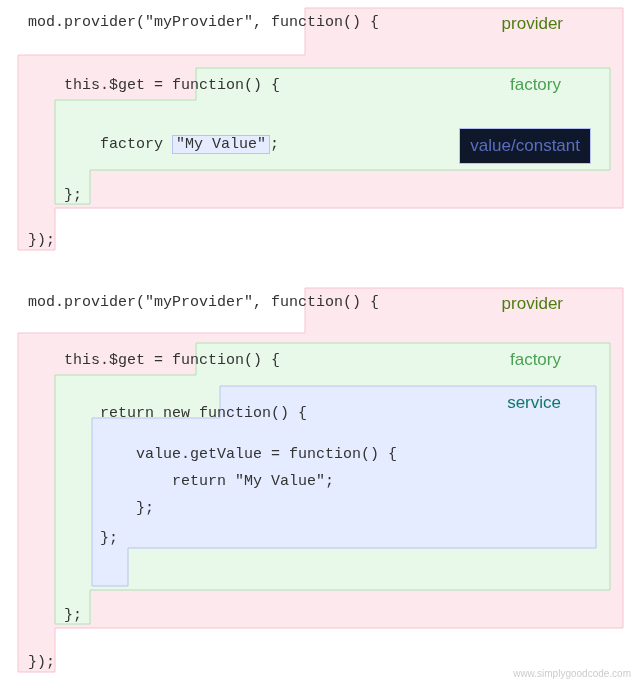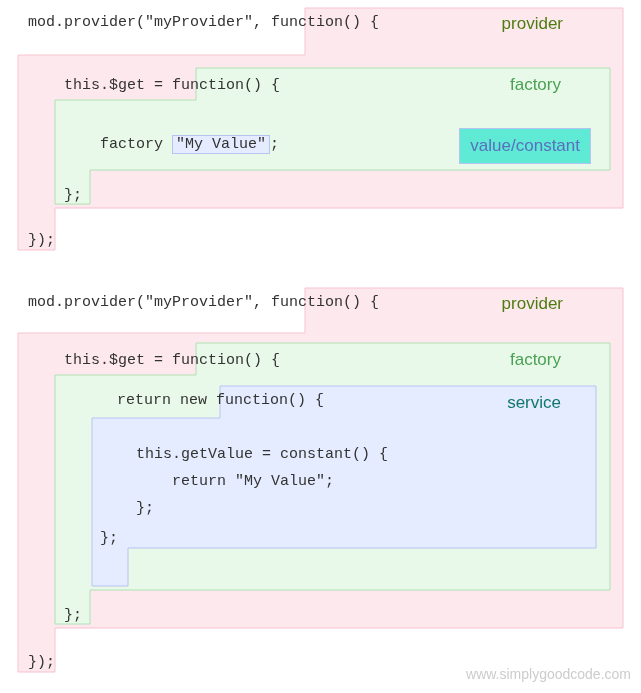--- a/index.html
+++ b/index.html
@@ -43,33 +43,33 @@
     width: 100%; height: 100%;
     pointer-events: none;
     z-index: 1;
   }
   .value-box {
     background: #e6ecff;
     border: 1px solid #b7c3f0;
     padding: 0 3px;
   }
   .value-box-label {
-    background: #5eead4;
+    background: #0f172a;
     border: 1px solid #b7c3f0;
     padding: 4px 10px;
     font-family: Verdana, Arial, sans-serif;
     font-size: 17px;
     color: #5a6fbf;
   }
   .watermark {
     position: absolute;
     right: 10px;
     bottom: 6px;
     font-family: Verdana, Arial, sans-serif;
-    font-size: 14px;
+    font-size: 10px;
     color: #ccc;
     z-index: 4;
   }
 </style>
 </head>
 <body>
 
 <div class="container">
 
   <div class="block" id="block1" style="height:270px;">
@@ -106,22 +106,22 @@
     <svg class="shape" viewBox="0 0 641 423" preserveAspectRatio="none" style="z-index:2;">
       <path d="M 220 116 L 596 116 L 596 278 L 128 278 L 128 316 L 92 316 L 92 148 L 220 148 Z" fill="#e6ecff" stroke="#b7c3f0" stroke-width="1"></path>
     </svg>
 
     <span class="label label-provider" style="top:21px; right:78px;">provider</span>
     <span class="label label-factory" style="top:77px; right:80px;">factory</span>
     <span class="label label-service" style="top:120px; right:80px;">service</span>
 
     <div class="code-line" style="position:absolute; top:20px;"><span>mod.provider("myProvider",</span><span> function() {</span></div>
     <div class="code-line" style="position:absolute; top:78px;"><span>    this.$get =</span><span> function() {</span></div>
-    <div class="code-line" style="position:absolute; top:118px;margin-left:17px;"><span>        return new</span><span> function() {</span></div>
-    <div class="code-line" style="position:absolute; top:172px;"><span>            this.getValue = constant() {</span></div>
+    <div class="code-line" style="position:absolute; top:131px;"><span>        return new</span><span> function() {</span></div>
+    <div class="code-line" style="position:absolute; top:172px;"><span>            value.getValue = function() {</span></div>
     <div class="code-line" style="position:absolute; top:199px;"><span>                return "My Value";</span></div>
     <div class="code-line" style="position:absolute; top:226px;"><span>            };</span></div>
     <div class="code-line" style="position:absolute; top:256px;"><span>        };</span></div>
     <div class="code-line" style="position:absolute; top:333px;"><span>    };</span></div>
     <div class="code-line" style="position:absolute; top:380px;"><span>});</span></div>
 
     <span class="watermark">www.simplygoodcode.com</span>
   </div>
 
 </div>

